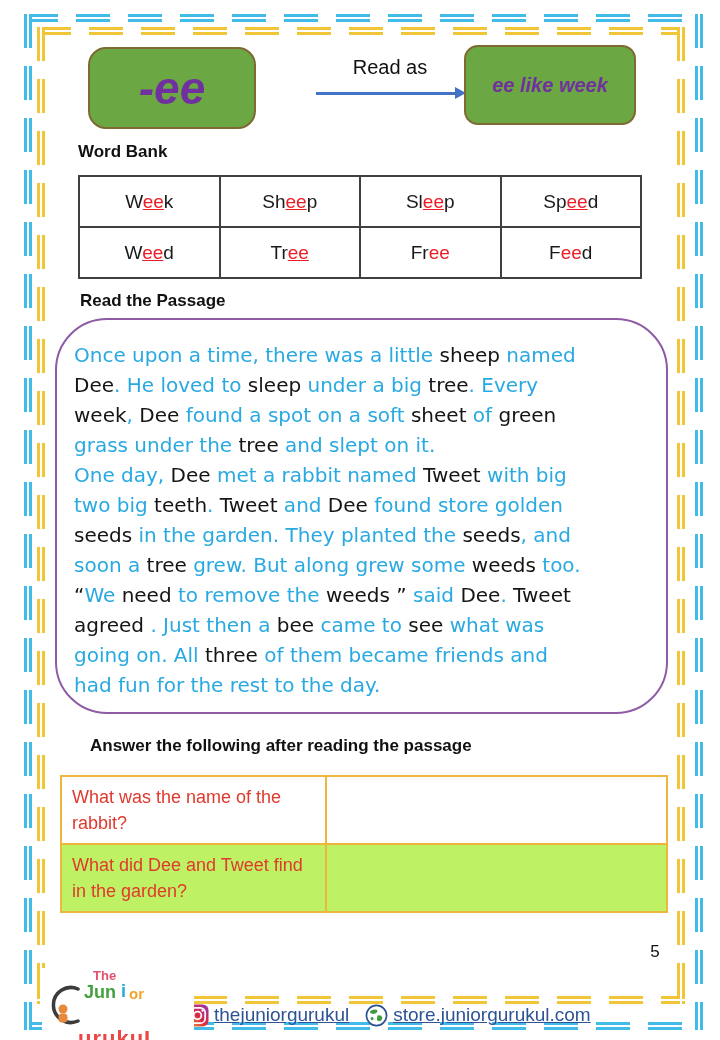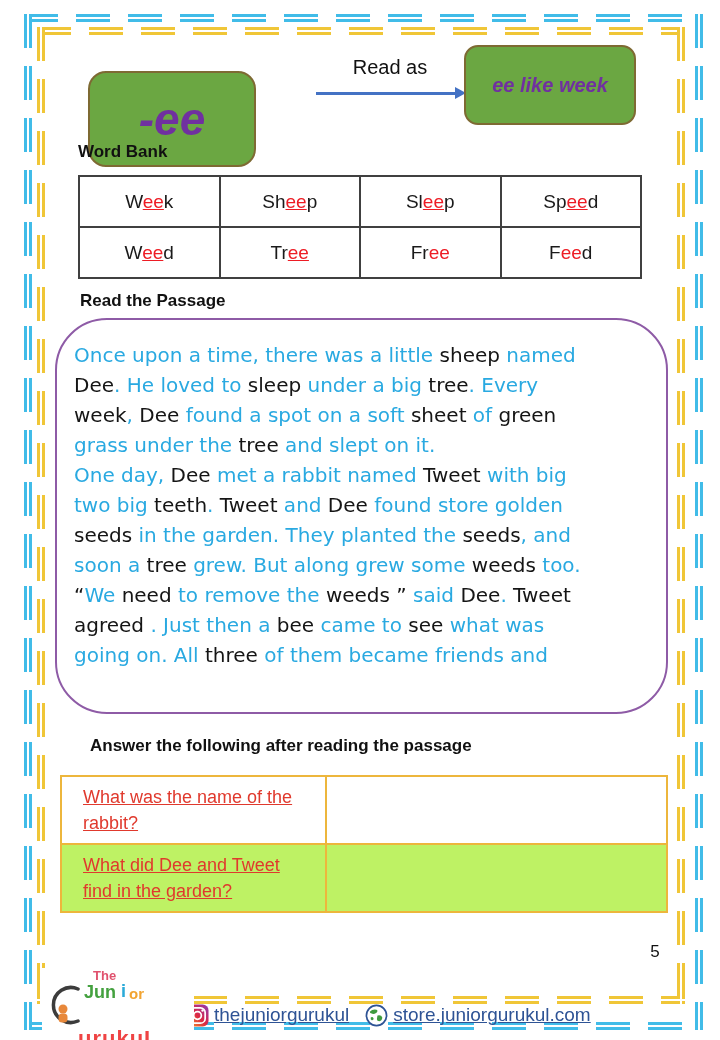--- a/index.html
+++ b/index.html
@@ -19,21 +19,21 @@
   #b-right  { left:695px; top:14px;   width:8px;   height:1016px; }
   #y-top    { left:37px;  top:27px;   width:648px; height:8px; }
   #y-bottom { left:37px;  top:996px;  width:648px; height:8px; }
   #y-left   { left:37px;  top:27px;   width:8px;   height:977px; }
   #y-right  { left:677px; top:27px;   width:8px;   height:977px; }
 
   
   .sound-box { position:absolute; z-index:2; background:#6BA742; border:2px solid #7E6A33;
     display:flex; align-items:center; justify-content:center; color:#7030A0;
     font-weight:bold; font-style:italic; box-sizing:border-box; }
-  #sound-main    { left:88px;  top:47px; width:168px; height:96px; border-radius:18px; font-size:46px;margin-top:24px; }
+  #sound-main    { left:88px;  top:47px; width:168px; height:82px; border-radius:18px; font-size:46px; }
   #sound-example { left:464px; top:45px; width:172px; height:80px; border-radius:14px; font-size:20px; }
   .read-as { position:absolute; z-index:2; left:310px; top:56px; width:160px; text-align:center; font-size:20px; color:#111; }
   .arrow { position:absolute; z-index:2; left:316px; top:92px; width:146px; height:3px; background:#4472C4; }
   .arrow::after { content:""; position:absolute; right:-4px; top:-5px; width:0; height:0;
     border-left:11px solid #4472C4; border-top:6px solid transparent; border-bottom:6px solid transparent; }
 
   .section-title { position:absolute; z-index:2; font-size:17px; font-weight:bold; color:#111; }
   #wb-title      { left:78px; top:142px; }
   #passage-title { left:80px; top:291px; }
   #q-title       { left:90px; top:736px; }
@@ -50,22 +50,22 @@
   .passage-box { position:absolute; z-index:2; left:55px; top:318px; width:613px; height:396px;
     border:2px solid #8E5BA6; border-radius:52px; box-sizing:border-box;
     padding:20px 14px 12px 17px; background:#fff; }
   .pline { font-family:"DejaVu Sans", sans-serif; font-size:20px; line-height:30px; white-space:nowrap; }
   .pline .blue  { color:#29A9E1; }
   .pline .black { color:#151515; }
 
   
   .q-table { position:absolute; z-index:2; left:60px; top:775px; width:608px;
     border-collapse:collapse; table-layout:fixed; }
-  .q-table td { border:2px solid #EDB63C; font-size:18px; padding:7px 21px; vertical-align:top;
-    box-sizing:border-box;text-decoration:underline; }
+  .q-table td { border:2px solid #EDB63C; font-size:18px; padding:7px 10px; vertical-align:top;
+    box-sizing:border-box; }
   .q-table td.qcell { width:265px; color:#E0392D; line-height:26px; height:63px; }
   .q-table tr.alt td { background:#bef264; }
 
   .page-num { position:absolute; z-index:3; left:640px; top:942px; width:30px; text-align:center;
     font-size:17px; color:#111; }
 
   
   .logo { position:absolute; z-index:5; left:42px; top:968px; width:152px; height:66px; background:#fff; }
   .logo span { position:absolute; font-weight:bold; white-space:nowrap; }
   .l-the  { left:51px; top:0;    color:#E0526E; font-size:13px; }
@@ -128,20 +128,21 @@
         <div class="pline"><span class="black">Dee</span><span class="blue">. He loved to </span><span class="black">sleep</span><span class="blue"> under a big </span><span class="black">tree</span><span class="blue">. Every</span></div>
         <div class="pline"><span class="black">week</span><span class="blue">, </span><span class="black">Dee</span><span class="blue"> found a spot on a soft </span><span class="black">sheet</span><span class="blue"> of </span><span class="black">green</span></div>
         <div class="pline"><span class="blue">grass under the </span><span class="black">tree</span><span class="blue"> and slept on it.</span></div>
         <div class="pline"><span class="blue">One day, </span><span class="black">Dee</span><span class="blue"> met a rabbit named </span><span class="black">Tweet</span><span class="blue"> with big</span></div>
         <div class="pline"><span class="blue">two big </span><span class="black">teeth</span><span class="blue">. </span><span class="black">Tweet</span><span class="blue"> and </span><span class="black">Dee</span><span class="blue"> found store golden</span></div>
         <div class="pline"><span class="black">seeds</span><span class="blue"> in the garden. They planted the </span><span class="black">seeds</span><span class="blue">, and</span></div>
         <div class="pline"><span class="blue">soon a </span><span class="black">tree</span><span class="blue"> grew. But along grew some </span><span class="black">weeds</span><span class="blue"> too.</span></div>
         <div class="pline"><span class="black">“</span><span class="blue">We </span><span class="black">need</span><span class="blue"> to remove the </span><span class="black">weeds</span><span class="black"> ” </span><span class="blue">said </span><span class="black">Dee</span><span class="blue">. </span><span class="black">Tweet</span></div>
         <div class="pline"><span class="black">agreed</span><span class="blue"> . Just then a </span><span class="black">bee</span><span class="blue"> came to </span><span class="black">see</span><span class="blue"> what was</span></div>
         <div class="pline"><span class="blue">going on. All </span><span class="black">three</span><span class="blue"> of them became friends and</span></div>
+        <div class="pline"><span class="blue">had fun for the rest to the day.</span></div>
       </div>
   </div>
 
   <div class="section-title" id="q-title">Answer the following after reading the passage</div>
   <table class="q-table">
       <tbody>
         <tr>
           <td class="qcell">What was the name of the rabbit?</td>
           <td></td>
         </tr>

